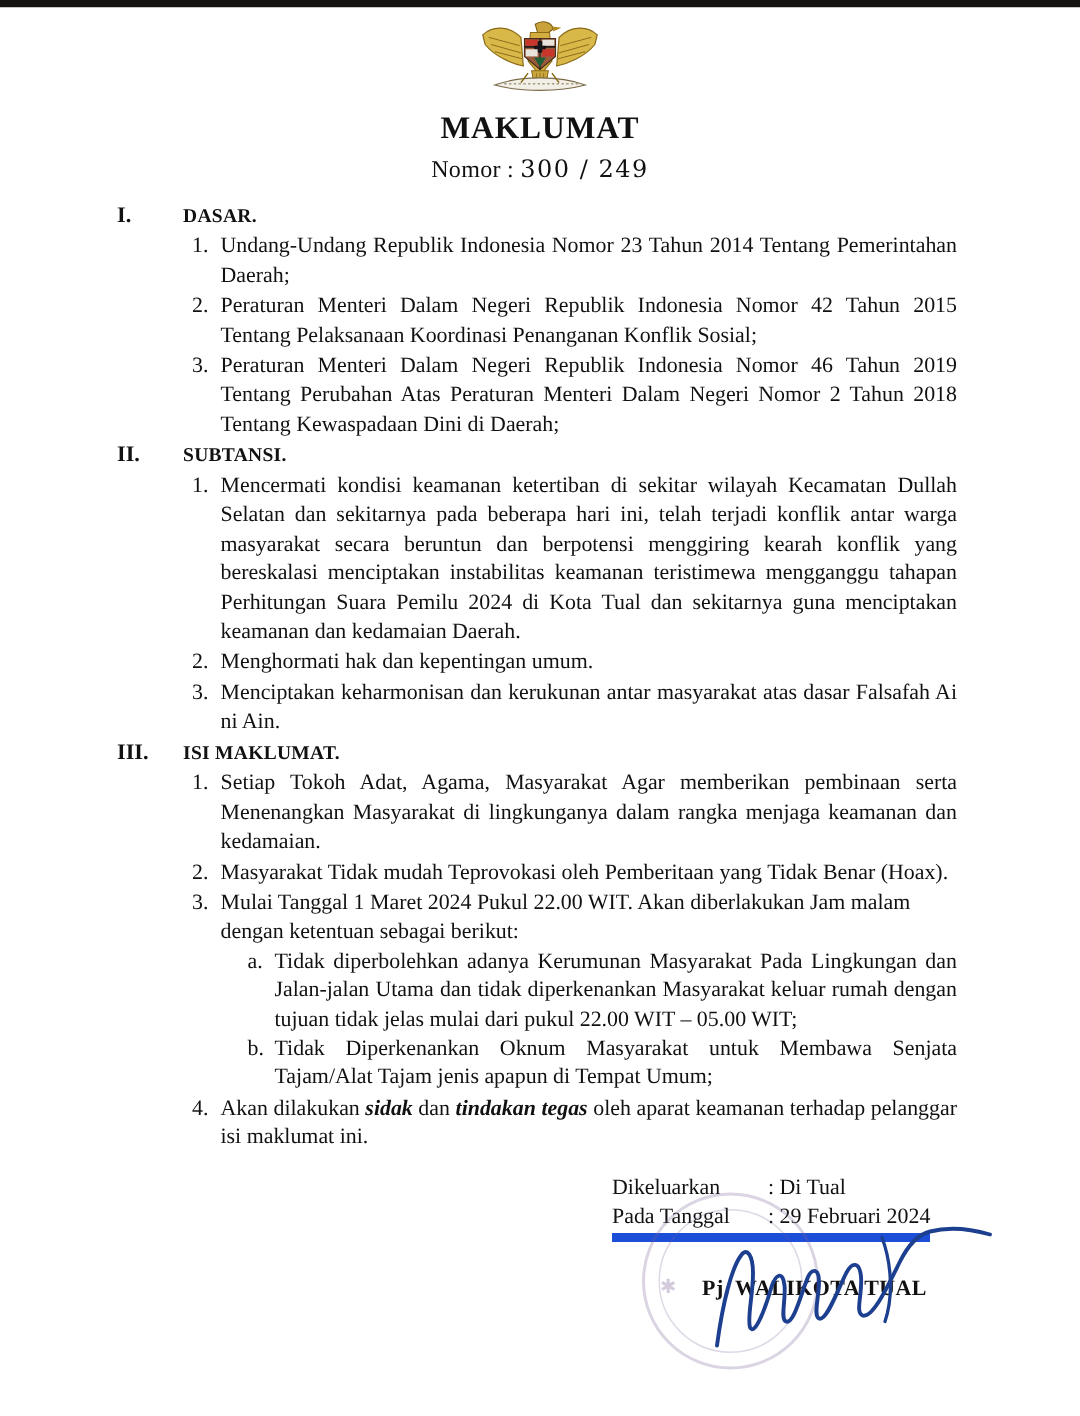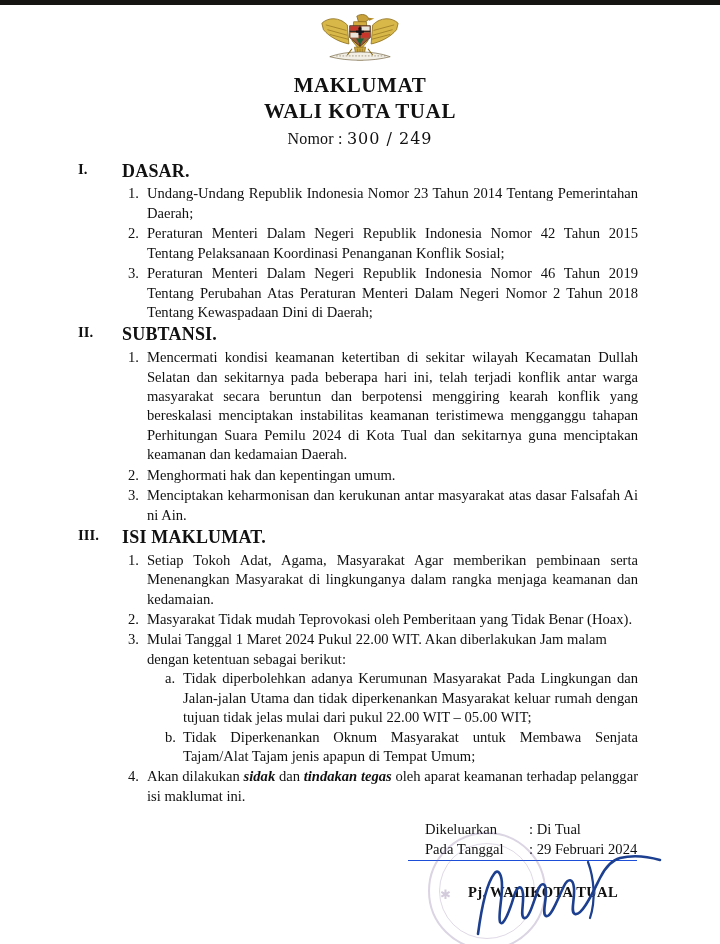--- a/index.html
+++ b/index.html
@@ -78,21 +78,21 @@
 
   .section { display: flex; align-items: flex-start; margin-top: 1px; }
   .section-num {
     width: 44px;
     flex: 0 0 44px;
     font-weight: bold;
     font-size: 14.8px;
   }
   .section-title {
     font-weight: bold;
-    font-size: 18px;
+    font-size: 13px;
     letter-spacing: 0.2px;
   }
 
   ol.items { list-style: none; margin: 0 0 0 50px; padding: 0; }
   ol.items > li {
     display: flex;
     align-items: flex-start;
     margin-top: 1px;
   }
   .marker {
@@ -119,24 +119,24 @@
   }
 
   
   .sign-block {
     margin-top: 14px;
     margin-left: 330px;
     font-size: 14.6px;
     position: relative;
   }
   .sign-row { display: flex; }
-  .sign-row .lbl { width: 104px; flex: 0 0 104px; margin-left: 17px; }
+  .sign-row .lbl { width: 104px; flex: 0 0 104px; }
   .sign-row .val { flex: 1 1 auto; }
   .sign-row.dated {
-    border-bottom: 1px solid #1d4ed8;
+    border-bottom: 6px solid #1d4ed8;
     display: inline-flex;
     padding-bottom: 1px;
   }
   .sign-title {
     margin-top: 22px;
     font-weight: bold;
     font-size: 14.6px;
     letter-spacing: 0.3px;
     text-align: center;
     width: 270px;
@@ -213,21 +213,20 @@
       <rect x="62" y="30" width="10" height="6" fill="#c8352b"></rect>
       <path d="M55 37 L 65 37 L 60 45 Z" fill="#1f5f35"></path>
 
       <path d="M22 60 C 44 52, 76 52, 98 60 C 76 66, 44 66, 22 60 Z" fill="#f2efe6" stroke="#7a6a4a" stroke-width="0.9"></path>
       <path d="M30 59 L 92 59" stroke="#6a5a3a" stroke-width="0.7" stroke-dasharray="2 2"></path>
 
       <path d="M50 50 L 44 58 M70 50 L 76 58" stroke="#8a6b18" stroke-width="1.3" fill="none"></path>
     </svg>
 
     <div class="doc-title">MAKLUMAT</div>
-    <div class="doc-subtitle">WALI KOTA TUAL</div>
     <div class="doc-number">
       <span>Nomor :</span>
       <span class="hand">300 / 249</span>
     </div>
   </div>
 
   <div class="body-area">
     <div id="sections-root">
         <div>
           <div class="section">

